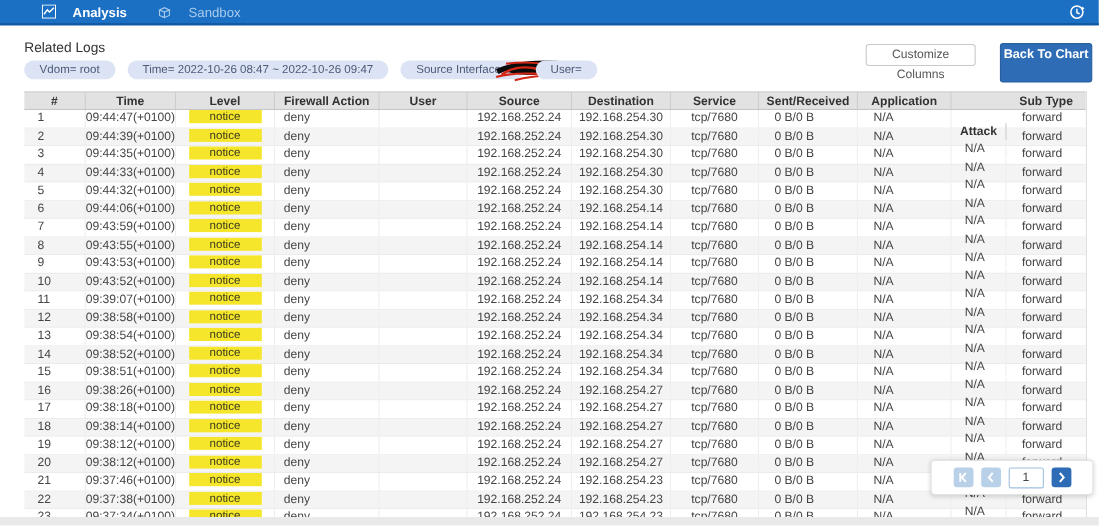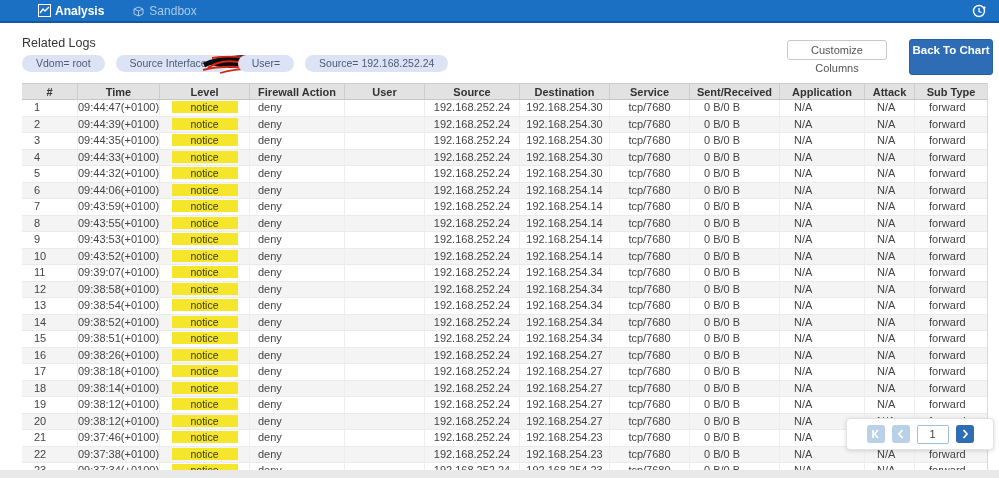--- a/index.html
+++ b/index.html
@@ -4,21 +4,21 @@
 <style>
   * { margin:0; padding:0; box-sizing:border-box; }
   html,body { width:999px; height:478px; overflow:hidden; background:#fff;
               font-family:"Liberation Sans", sans-serif; }
   #app { position:relative; width:999px; height:478px; background:#fff; overflow:hidden; }
 
   
   .topbar { position:absolute; left:0; top:0; width:999px; height:23px;
             background:#1b70c4; border-bottom:2px solid #1159a3;
             display:flex; align-items:center; }
-  .topbar .tab { display:flex; align-items:center; gap:4px; padding:0 10px; height:100%;
+  .topbar .tab { display:flex; align-items:center; gap:15px; padding:0 10px; height:100%;
                  font-size:12px; cursor:default; }
   .tab-analysis { color:#ffffff; font-weight:bold; margin-left:28px; }
   .tab-sandbox  { color:#a9cbec; margin-left:8px; }
   .topbar-right { position:absolute; right:12px; top:3px; }
 
   
   .page-title { position:absolute; left:22px; top:36px; font-size:12.5px; color:#333; }
   .btn-customize { position:absolute; left:787px; top:40px; width:100px; height:20px;
                    background:#fff; border:1px solid #c9c9c9; border-radius:3px;
                    font-size:11px; color:#555; text-align:center; line-height:18px; }
@@ -41,21 +41,21 @@
   .hdr-cell { font-size:11px; font-weight:bold; color:#333; text-align:center;
               line-height:16px; border-right:1px solid #cdcdcd; height:100%;
               overflow:hidden; white-space:nowrap; }
   .log-row { height:16.5px; background:#fff; border-bottom:1px solid #ebebeb; }
   #rows .log-row:nth-of-type(even) { background:#f4f4f4; }
   .cell { font-size:11px; color:#444; line-height:15.5px; border-right:1px solid #eeeeee;
           overflow:hidden; white-space:nowrap; height:100%; }
   
   .c0{width:56px;} .c1{width:82px;} .c2{width:90px;} .c3{width:95px;} .c4{width:80px;text-align:center;}
   .c5{width:95px;} .c6{width:90px;} .c7{width:80px;} .c8{width:90px;} .c9{width:85px;}
-  .c10{width:50px;} .c11{width:73px;}
+  .c10{width:50px;margin-top:28px;} .c11{width:73px;}
   
   .al  { text-align:left; padding-left:12px; }
   .al8 { text-align:left; padding-left:8px; }
   .al14{ text-align:left; padding-left:14px; }
   .ac  { text-align:center; }
   .chip { display:inline-block; width:66px; height:12px; line-height:12px;
           background:#f5e62c; color:#3a3a1e; font-size:10.5px; text-align:center;
           vertical-align:middle; margin-top:-2px; }
 
   
@@ -101,33 +101,33 @@
     </div>
   </div>
 
   <div class="page-title">Related Logs</div>
 
   <div class="btn-customize">Customize Columns</div>
   <div class="btn-back">Back To Chart</div>
 
   <div class="pills">
     <div class="pill">Vdom= root</div>
+    <div class="pill">Time= 2022-10-26 08:47 ~ 2022-10-26 09:47</div>
     <div class="pill">
       <span>Source Interface=</span>
       <svg class="scribble" width="86" height="26" viewBox="0 0 86 26">
         <path d="M4,11 C20,4 60,4 76,10 C60,17 22,19 4,11 Z" fill="#0b0b0b"></path>
         <path d="M2,13 C18,5 55,3 78,9" fill="none" stroke="#0b0b0b" stroke-width="5"></path>
         <path d="M6,16 q 12,-9 30,-6 t 34,-1" fill="none" stroke="#d22616" stroke-width="2.2"></path>
         <path d="M1,18 q 16,-4 34,-3 t 42,-4" fill="none" stroke="#d22616" stroke-width="2"></path>
         <path d="M10,6 q 20,-3 40,1 t 30,3" fill="none" stroke="#d22616" stroke-width="1.8"></path>
         <path d="M18,21 q 18,-5 36,-4 t 26,-3" fill="none" stroke="#d22616" stroke-width="1.8"></path>
       </svg>
     </div>
     <div class="pill">User=</div>
-    <div class="pill">Source= 192.168.252.24</div>
   </div>
 
   <div class="table-viewport">
     <div class="hdr-row">
       <div class="hdr-cell c0">#</div>
       <div class="hdr-cell c1">Time</div>
       <div class="hdr-cell c2">Level</div>
       <div class="hdr-cell c3">Firewall Action</div>
       <div class="hdr-cell c4">User</div>
       <div class="hdr-cell c5">Source</div>

